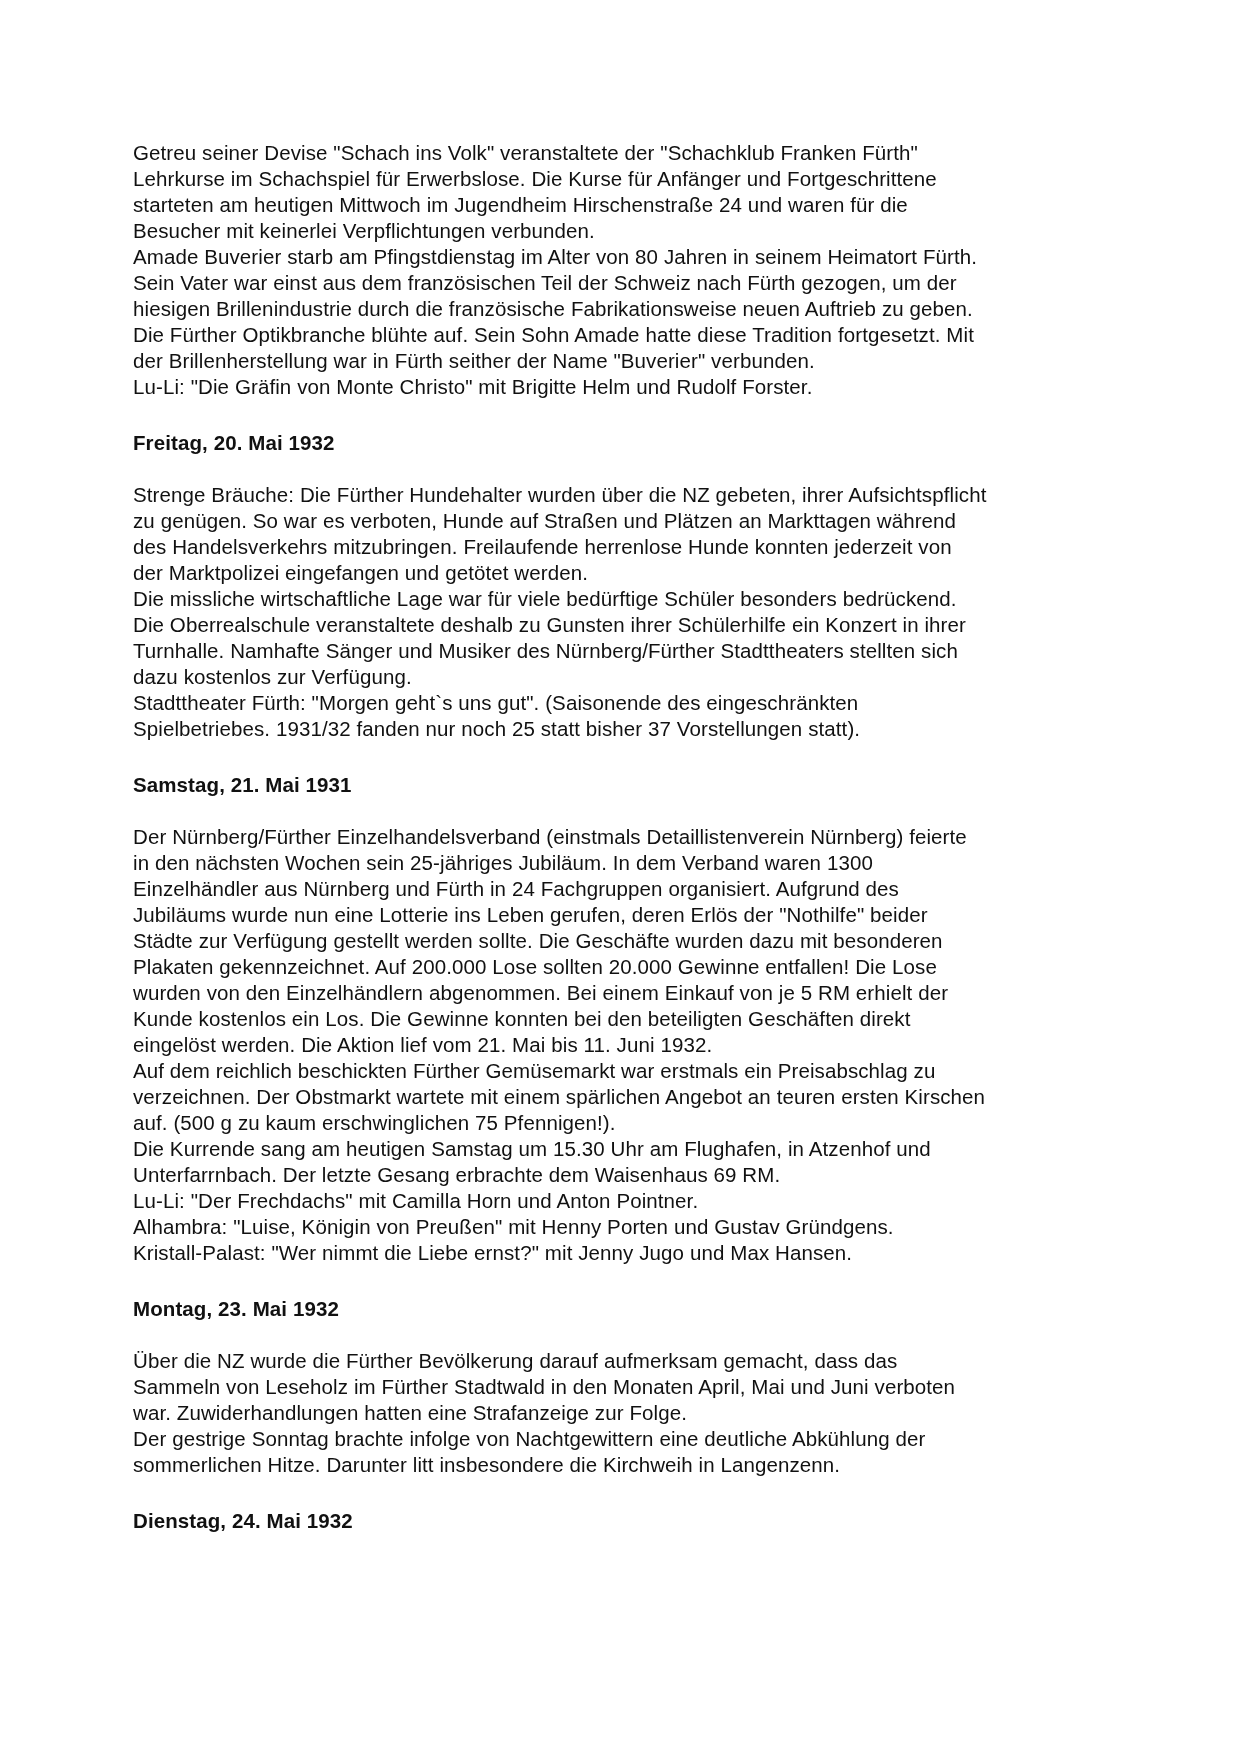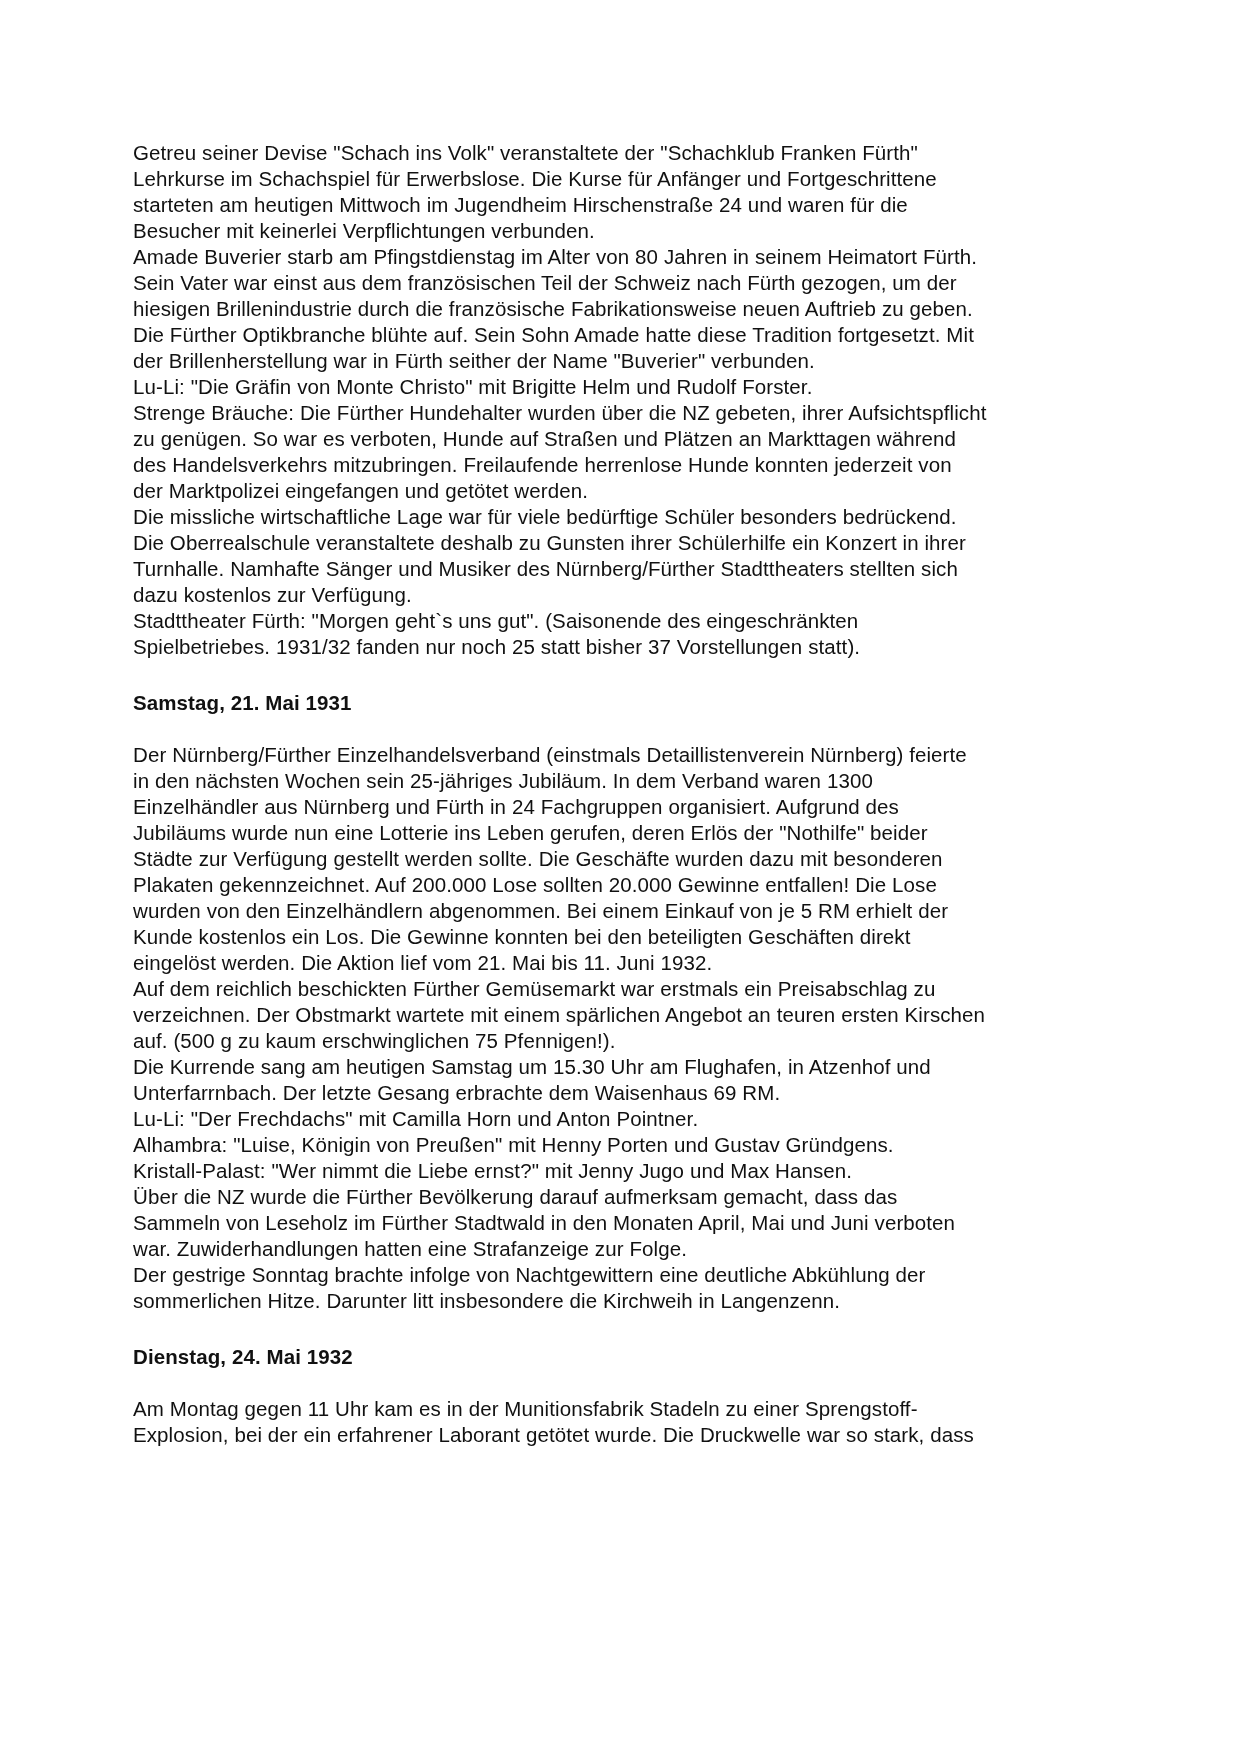--- a/index.html
+++ b/index.html
@@ -45,20 +45,21 @@
 Lehrkurse im Schachspiel für Erwerbslose. Die Kurse für Anfänger und Fortgeschrittene
 starteten am heutigen Mittwoch im Jugendheim Hirschenstraße 24 und waren für die
 Besucher mit keinerlei Verpflichtungen verbunden.
 Amade Buverier starb am Pfingstdienstag im Alter von 80 Jahren in seinem Heimatort Fürth.
 Sein Vater war einst aus dem französischen Teil der Schweiz nach Fürth gezogen, um der
 hiesigen Brillenindustrie durch die französische Fabrikationsweise neuen Auftrieb zu geben.
 Die Fürther Optikbranche blühte auf. Sein Sohn Amade hatte diese Tradition fortgesetzt. Mit
 der Brillenherstellung war in Fürth seither der Name "Buverier" verbunden.
 Lu-Li: "Die Gräfin von Monte Christo" mit Brigitte Helm und Rudolf Forster.</p>
 
+  <h2 class="heading">Freitag, 20. Mai 1932</h2>
 
   <p class="para">Strenge Bräuche: Die Fürther Hundehalter wurden über die NZ gebeten, ihrer Aufsichtspflicht
 zu genügen. So war es verboten, Hunde auf Straßen und Plätzen an Markttagen während
 des Handelsverkehrs mitzubringen. Freilaufende herrenlose Hunde konnten jederzeit von
 der Marktpolizei eingefangen und getötet werden.
 Die missliche wirtschaftliche Lage war für viele bedürftige Schüler besonders bedrückend.
 Die Oberrealschule veranstaltete deshalb zu Gunsten ihrer Schülerhilfe ein Konzert in ihrer
 Turnhalle. Namhafte Sänger und Musiker des Nürnberg/Fürther Stadttheaters stellten sich
 dazu kostenlos zur Verfügung.
 Stadttheater Fürth: "Morgen geht`s uns gut". (Saisonende des eingeschränkten
@@ -77,24 +78,23 @@
 eingelöst werden. Die Aktion lief vom 21. Mai bis 11. Juni 1932.
 Auf dem reichlich beschickten Fürther Gemüsemarkt war erstmals ein Preisabschlag zu
 verzeichnen. Der Obstmarkt wartete mit einem spärlichen Angebot an teuren ersten Kirschen
 auf. (500 g zu kaum erschwinglichen 75 Pfennigen!).
 Die Kurrende sang am heutigen Samstag um 15.30 Uhr am Flughafen, in Atzenhof und
 Unterfarrnbach. Der letzte Gesang erbrachte dem Waisenhaus 69 RM.
 Lu-Li: "Der Frechdachs" mit Camilla Horn und Anton Pointner.
 Alhambra: "Luise, Königin von Preußen" mit Henny Porten und Gustav Gründgens.
 Kristall-Palast: "Wer nimmt die Liebe ernst?" mit Jenny Jugo und Max Hansen.</p>
 
+  <h2 class="heading">Montag, 23. Mai 1932</h2>
 
   <p class="para">Über die NZ wurde die Fürther Bevölkerung darauf aufmerksam gemacht, dass das
 Sammeln von Leseholz im Fürther Stadtwald in den Monaten April, Mai und Juni verboten
 war. Zuwiderhandlungen hatten eine Strafanzeige zur Folge.
 Der gestrige Sonntag brachte infolge von Nachtgewittern eine deutliche Abkühlung der
 sommerlichen Hitze. Darunter litt insbesondere die Kirchweih in Langenzenn.</p>
 
   <h2 class="heading">Dienstag, 24. Mai 1932</h2>
 
-  <p class="para">Am Montag gegen 11 Uhr kam es in der Munitionsfabrik Stadeln zu einer Sprengstoff-
-Explosion, bei der ein erfahrener Laborant getötet wurde. Die Druckwelle war so stark, dass</p>
 </main>
 
 </body></html>

